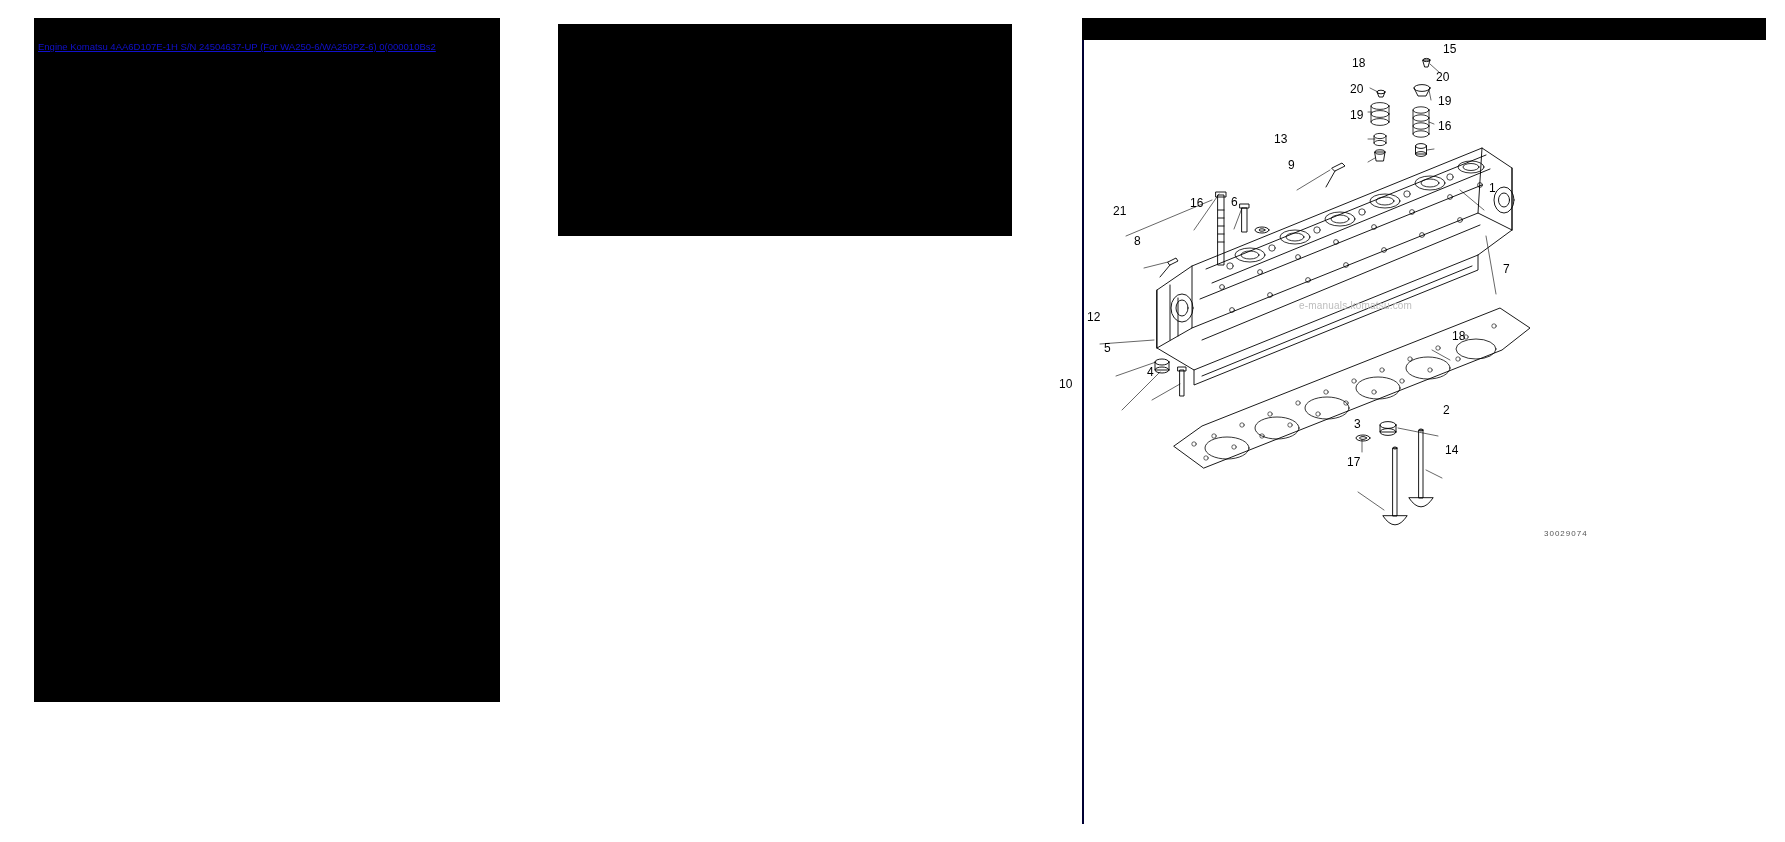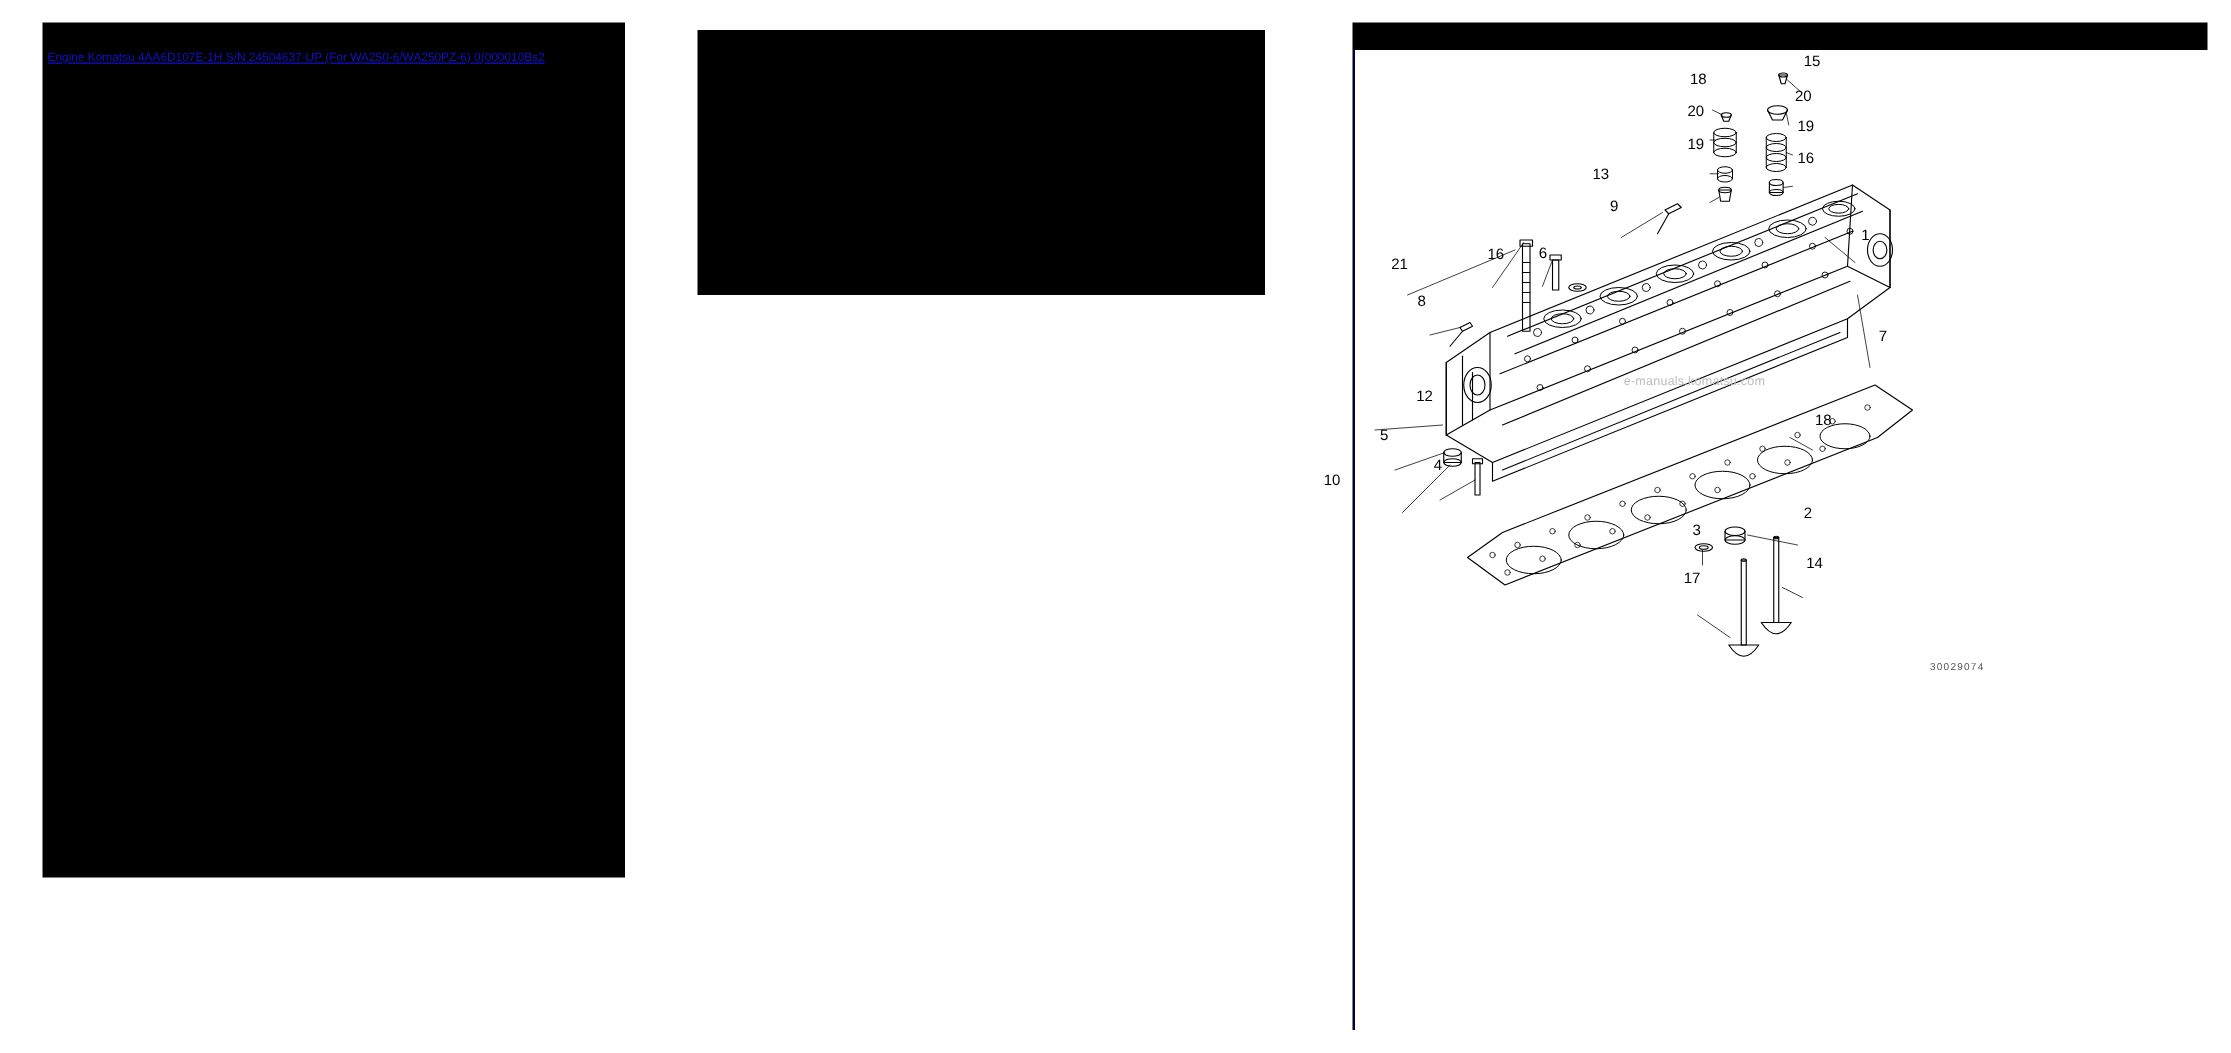--- a/index.html
+++ b/index.html
@@ -252,21 +252,21 @@
   <span class="callout" style="left:1350px;top:108px">19</span>
   <span class="callout" style="left:1438px;top:119px">16</span>
   <span class="callout" style="left:1274px;top:132px">13</span>
   <span class="callout" style="left:1288px;top:158px">9</span>
   <span class="callout" style="left:1489px;top:181px">1</span>
   <span class="callout" style="left:1113px;top:204px">21</span>
   <span class="callout" style="left:1190px;top:196px">16</span>
   <span class="callout" style="left:1231px;top:195px">6</span>
   <span class="callout" style="left:1503px;top:262px">7</span>
   <span class="callout" style="left:1134px;top:234px">8</span>
-  <span class="callout" style="left:1133px;top:310px">12</span>
+  <span class="callout" style="left:1087px;top:310px">12</span>
   <span class="callout" style="left:1452px;top:329px">18</span>
   <span class="callout" style="left:1104px;top:341px">5</span>
   <span class="callout" style="left:1059px;top:377px">10</span>
   <span class="callout" style="left:1147px;top:365px">4</span>
   <span class="callout" style="left:1443px;top:403px">2</span>
   <span class="callout" style="left:1354px;top:417px">3</span>
   <span class="callout" style="left:1445px;top:443px">14</span>
   <span class="callout" style="left:1347px;top:455px">17</span>
 
   <span class="watermark">e-manuals.komatsu.com</span>

